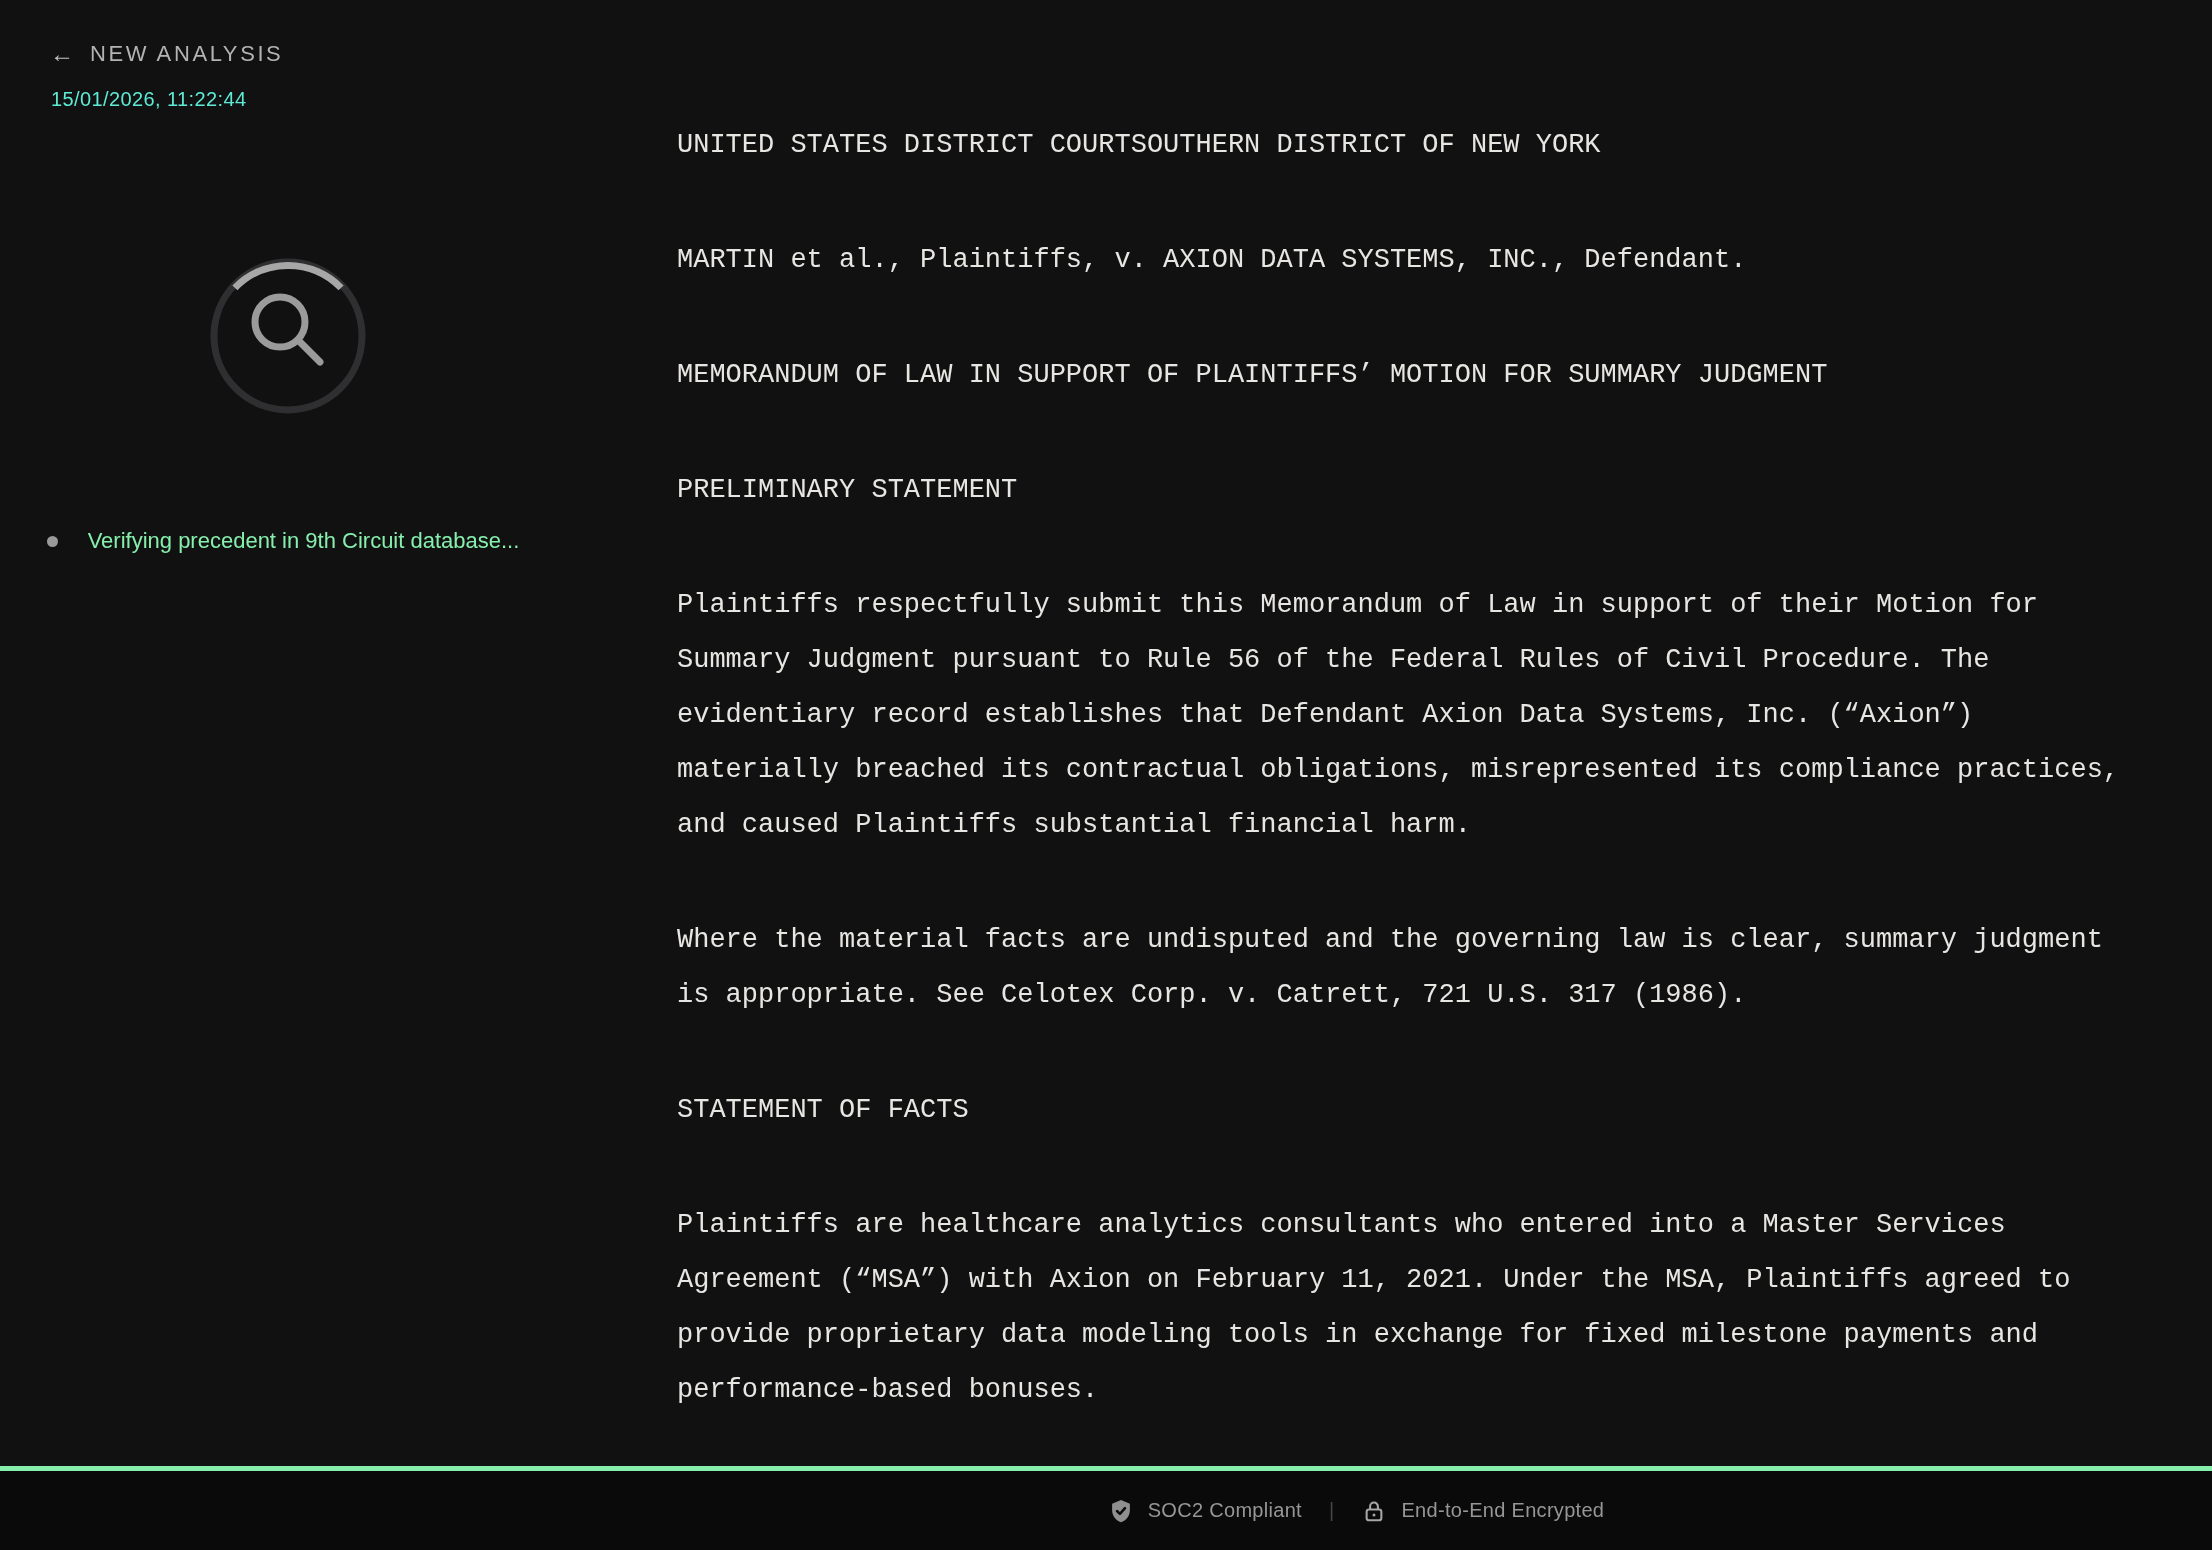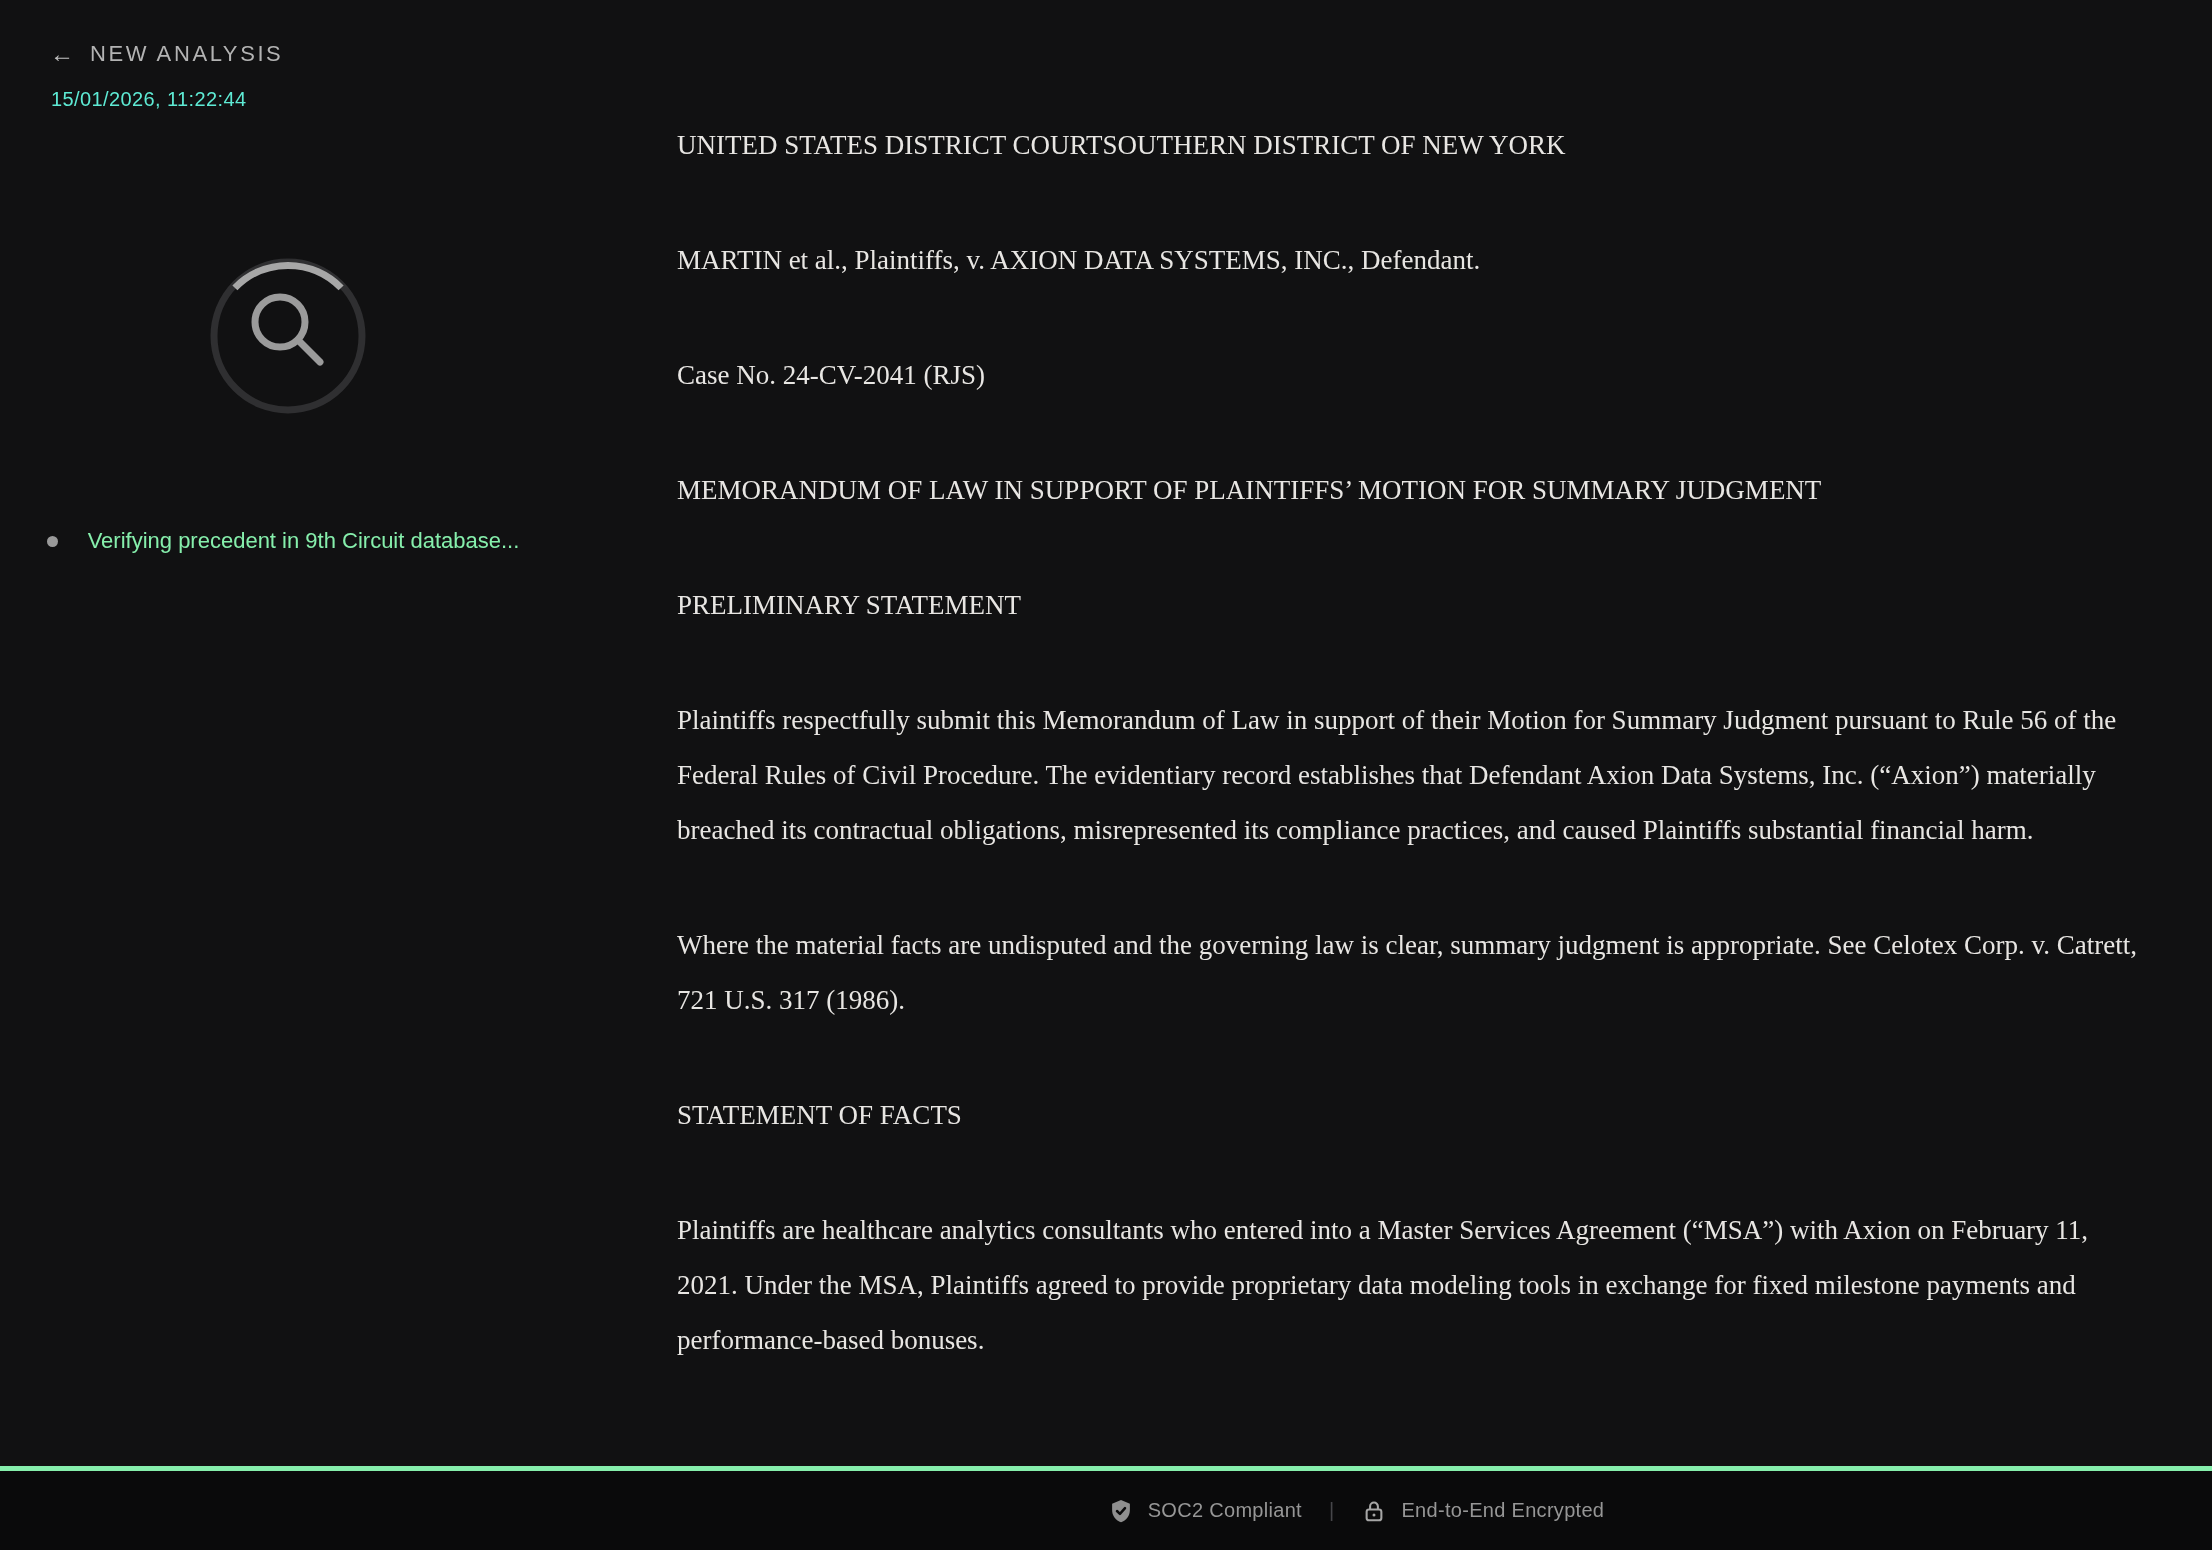--- a/index.html
+++ b/index.html
@@ -44,21 +44,21 @@
   .status-text {
     max-width: 440px; text-align: center;
     color: #86efac; font-size: 22px; line-height: 34px;
   }
 
   
   .document {
     position: absolute; left: 677px; top: 0; width: 1470px; height: 1470px;
     box-sizing: border-box; padding-top: 118px;
     overflow: hidden;
-    font-family: Liberation Serif, serif;
+    font-family: Liberation Mono, monospace;
     font-size: 27px; line-height: 55px; color: #e8e6e3;
   }
   .document p { margin: 0 0 60px 0; }
 
   
   .footer-bar {
     position: absolute; left: 0; right: 0; bottom: 0; height: 79px;
     background: #0a0a0b; border-top: 5px solid #86efac;
     display: flex; align-items: center; justify-content: center;
   }
@@ -96,21 +96,20 @@
     <span class="status-dot"></span>
     <span class="status-text-wrap">
       <span class="status-text">Verifying precedent in 9th Circuit database...</span>
     </span>
   </div>
 </div>
 
 <div class="document">
   <p>UNITED STATES DISTRICT COURTSOUTHERN DISTRICT OF NEW YORK</p>
   <p>MARTIN et al., Plaintiffs, v. AXION DATA SYSTEMS, INC., Defendant.</p>
-  <p>Case No. 24-CV-2041 (RJS)</p>
   <p>MEMORANDUM OF LAW IN SUPPORT OF PLAINTIFFS’ MOTION FOR SUMMARY JUDGMENT</p>
   <p>PRELIMINARY STATEMENT</p>
   <p>Plaintiffs respectfully submit this Memorandum of Law in support of their Motion for Summary Judgment pursuant to Rule 56 of the Federal Rules of Civil Procedure. The evidentiary record establishes that Defendant Axion Data Systems, Inc. (“Axion”) materially breached its contractual obligations, misrepresented its compliance practices, and caused Plaintiffs substantial financial harm.</p>
   <p>Where the material facts are undisputed and the governing law is clear, summary judgment is appropriate. See Celotex Corp. v. Catrett, 721 U.S. 317 (1986).</p>
   <p>STATEMENT OF FACTS</p>
   <p>Plaintiffs are healthcare analytics consultants who entered into a Master Services Agreement (“MSA”) with Axion on February 11, 2021. Under the MSA, Plaintiffs agreed to provide proprietary data modeling tools in exchange for fixed milestone payments and performance-based bonuses.</p>
 </div>
 
 <div class="footer-bar">
   <div class="footer-inner">

